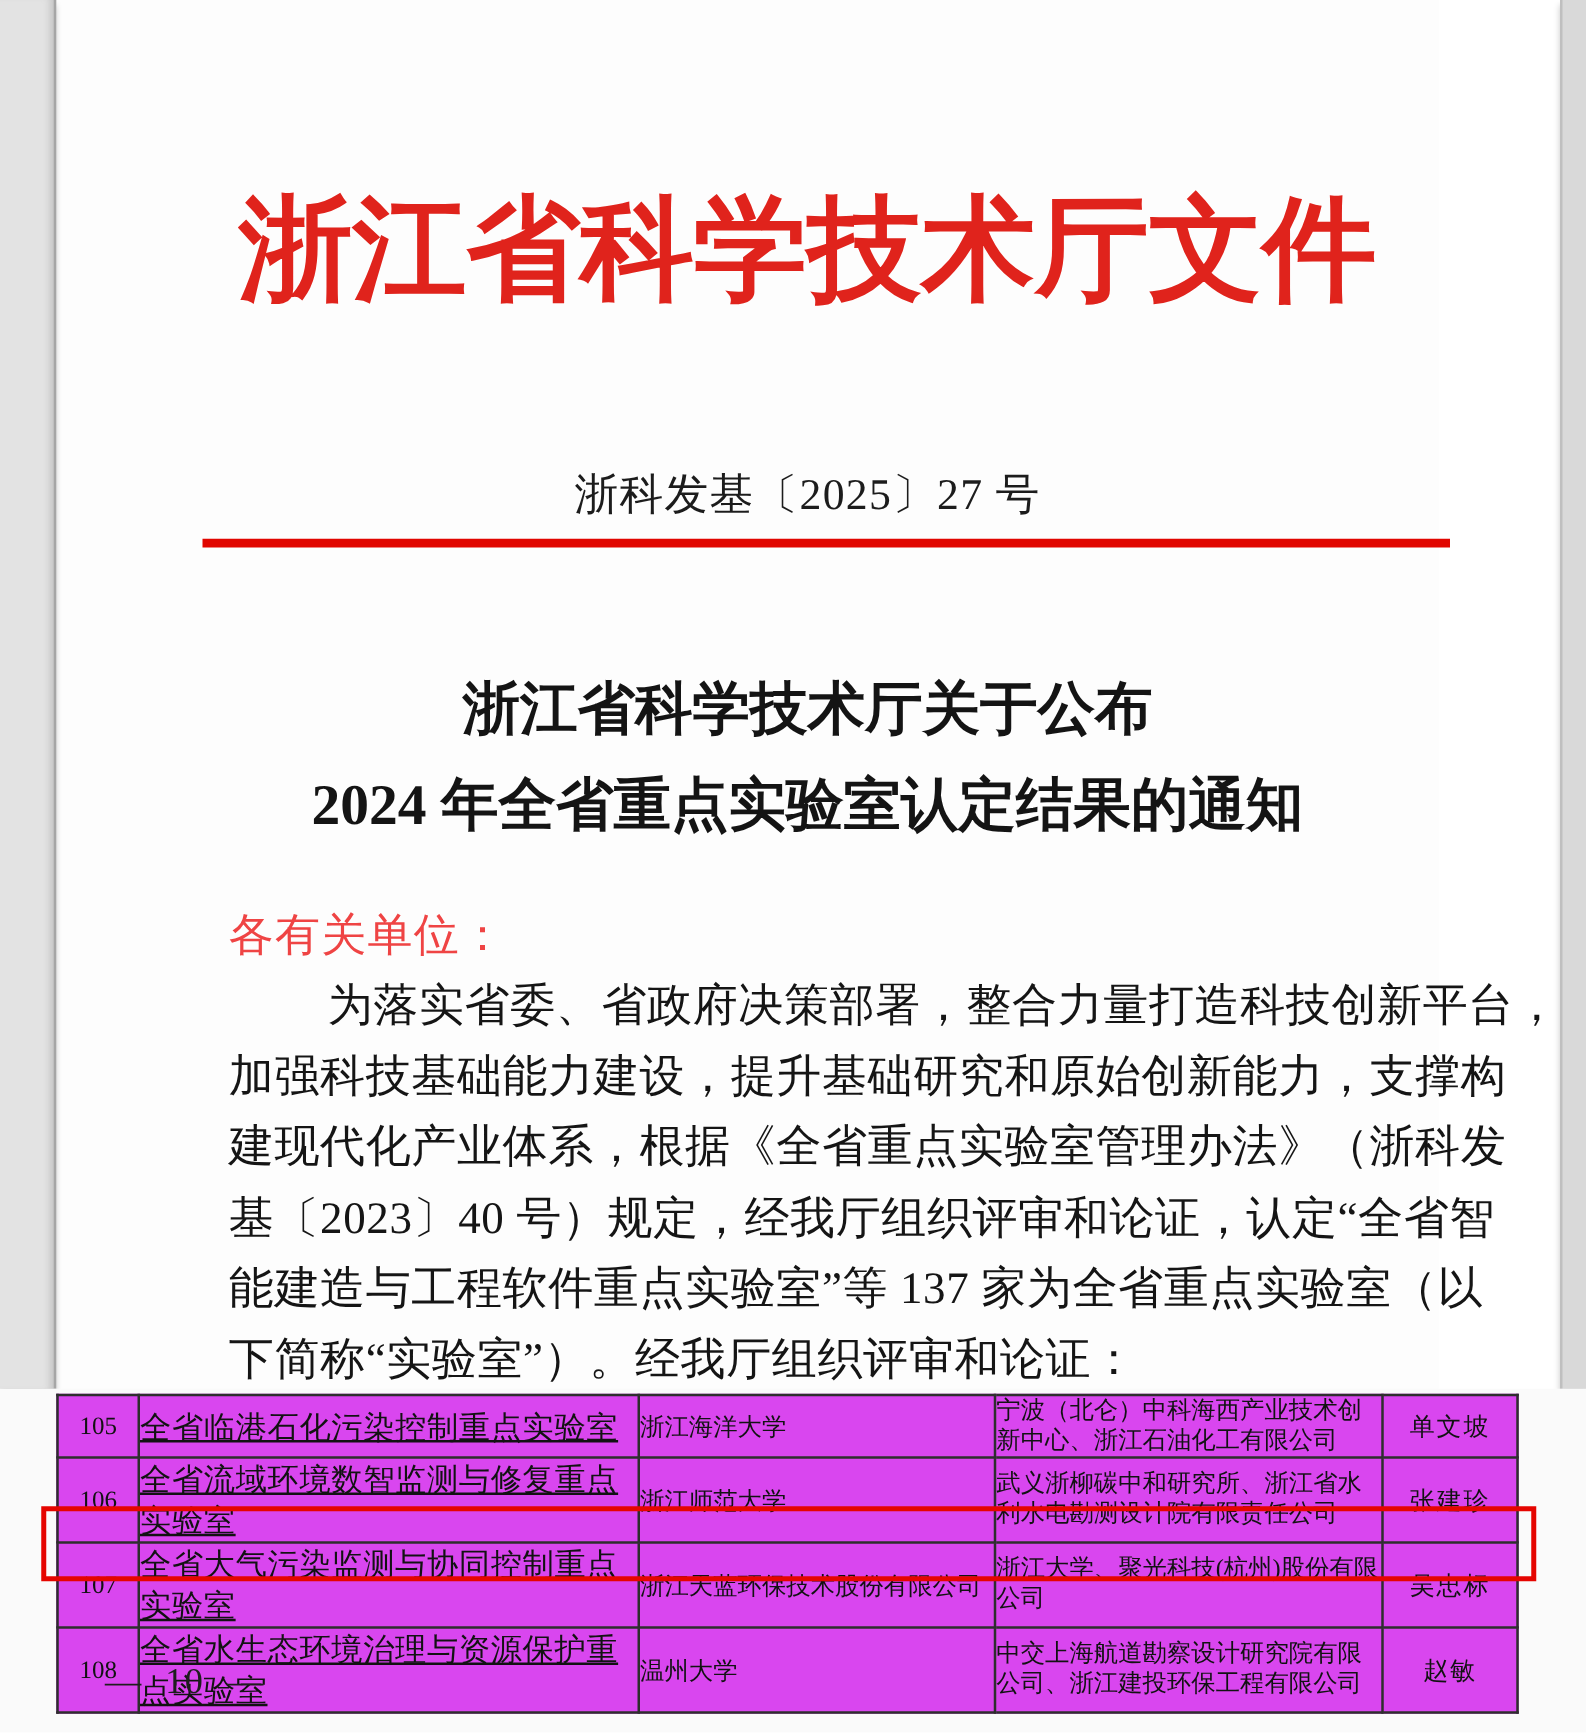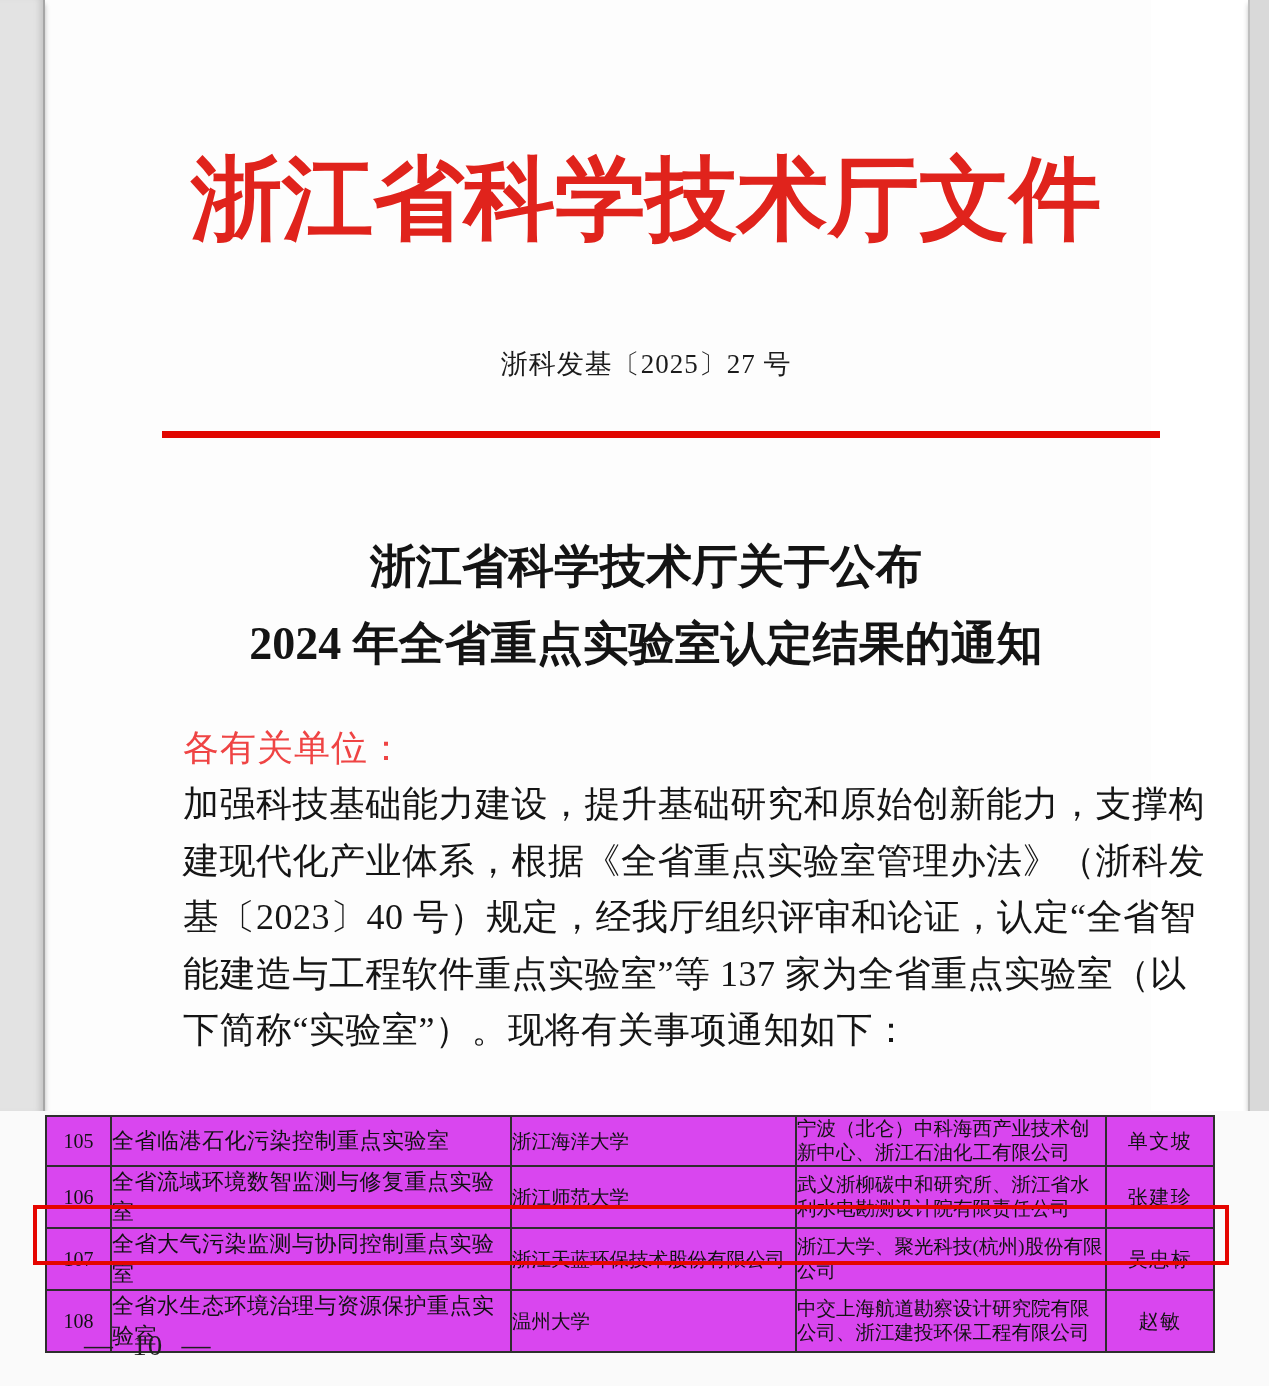--- a/index.html
+++ b/index.html
@@ -22,22 +22,22 @@
     border-left:2px solid #bfbfbf;
     box-shadow:0 4px 5px rgba(0,0,0,.22);
   }
 
   .letterhead{
     left:44px;top:150px;width:1204px;text-align:center;
     font-size:91px;font-weight:bold;color:#e0231c;
     white-space:nowrap;line-height:1.1;
   }
   .doc-number{
-    left:44px;top:346px;width:1204px;text-align:center;
-    font-size:27px;color:#1c1c1c;letter-spacing:1px;
+    left:44px;top:372px;width:1204px;text-align:center;
+    font-size:35px;color:#1c1c1c;letter-spacing:1px;
   }
   .red-rule{left:162px;top:431px;width:998px;height:7px;background:#e10600;}
 
   .notice-title{
     left:44px;top:528px;width:1204px;text-align:center;
     font-size:46px;font-weight:bold;color:#141414;line-height:77px;
   }
 
   .salutation{
     left:183px;top:724px;font-size:36px;color:#ef4444;letter-spacing:1px;
@@ -56,21 +56,21 @@
     position:absolute;left:45px;top:1115px;width:1168px;
     border-collapse:collapse;table-layout:fixed;background:#d946ef;
   }
   table.results td{
     border:2px solid #2e2e2e;color:#121212;
     font-family:"Liberation Serif","DejaVu Serif",serif;
     vertical-align:middle;padding:0;
   }
   table.results tr{height:49px;}
   td.no-cell{text-align:center;font-size:20px;}
-  td.lab-cell{padding-left:26px;font-size:22px;letter-spacing:0.5px;}
+  td.lab-cell{padding-left:26px;font-size:25px;letter-spacing:0.5px;text-decoration:underline;}
   td.inst-cell{padding-left:10px;font-size:19.5px;white-space:nowrap;margin-left:23px;}
   td.partners-cell{padding:1px 8px 1px 10px;font-size:19.5px;line-height:24px;}
   td.director-cell{text-align:center;font-size:20px;letter-spacing:1.5px;}
 
   .highlight-box{
     left:33px;top:1205px;width:1188px;height:52px;
     border:4px solid #e50500;background:transparent;
   }
 
   .page-number{
@@ -92,25 +92,26 @@
   <div class="abs red-rule"></div>
 
   <div class="abs notice-title">
     <div>浙江省科学技术厅关于公布</div>
     <div>2024 年全省重点实验室认定结果的通知</div>
   </div>
 
   <div class="abs salutation">各有关单位：</div>
 
   <div class="abs body-paragraph">
+    <div class="pline indent">为落实省委、省政府决策部署，整合力量打造科技创新平台，</div>
     <div class="pline">加强科技基础能力建设，提升基础研究和原始创新能力，支撑构</div>
     <div class="pline">建现代化产业体系，根据《全省重点实验室管理办法》（浙科发</div>
     <div class="pline">基〔2023〕40 号）规定，经我厅组织评审和论证，认定“全省智</div>
     <div class="pline">能建造与工程软件重点实验室”等 137 家为全省重点实验室（以</div>
-    <div class="pline">下简称“实验室”）。现将有关事项通知如下：</div>
+    <div class="pline">下简称“实验室”）。经我厅组织评审和论证：</div>
   </div>
 </div>
 
 <div class="abs bottom-band">
 </div>
 
 <table class="results">
   <colgroup>
     <col style="width:65px">
       <col style="width:400px">

